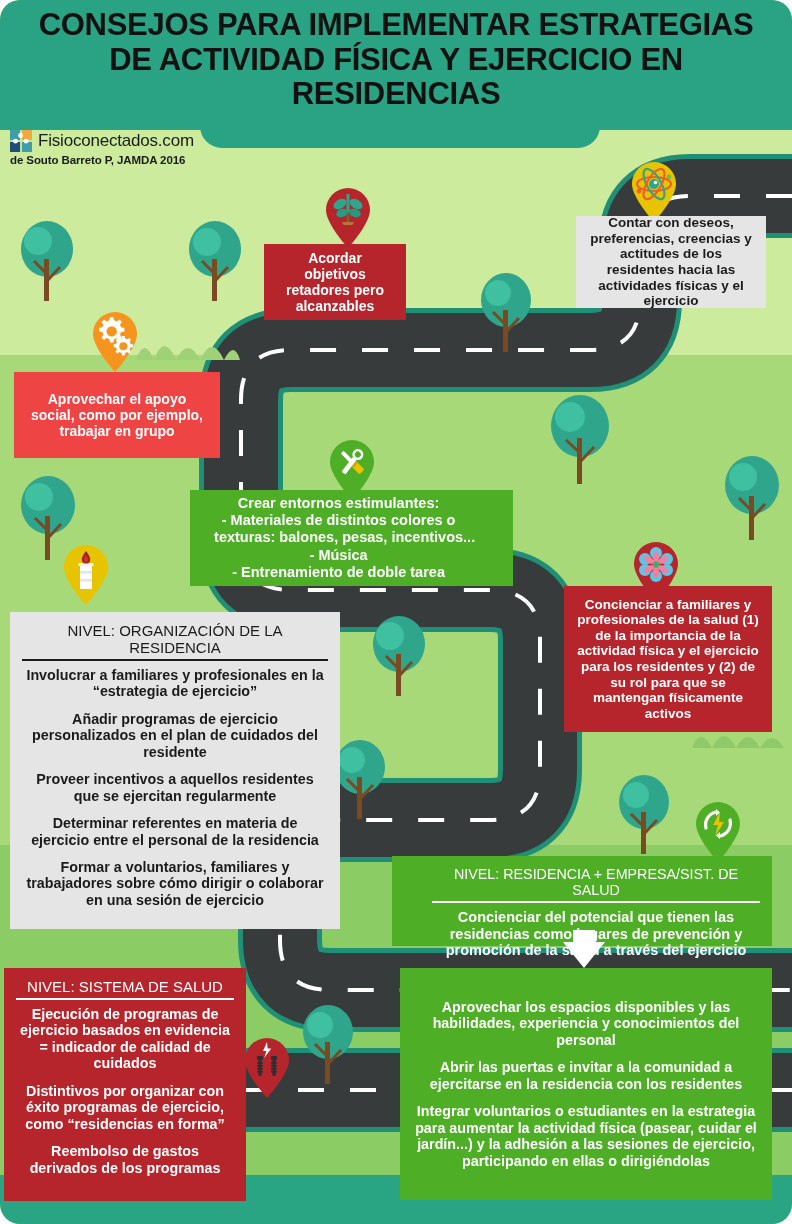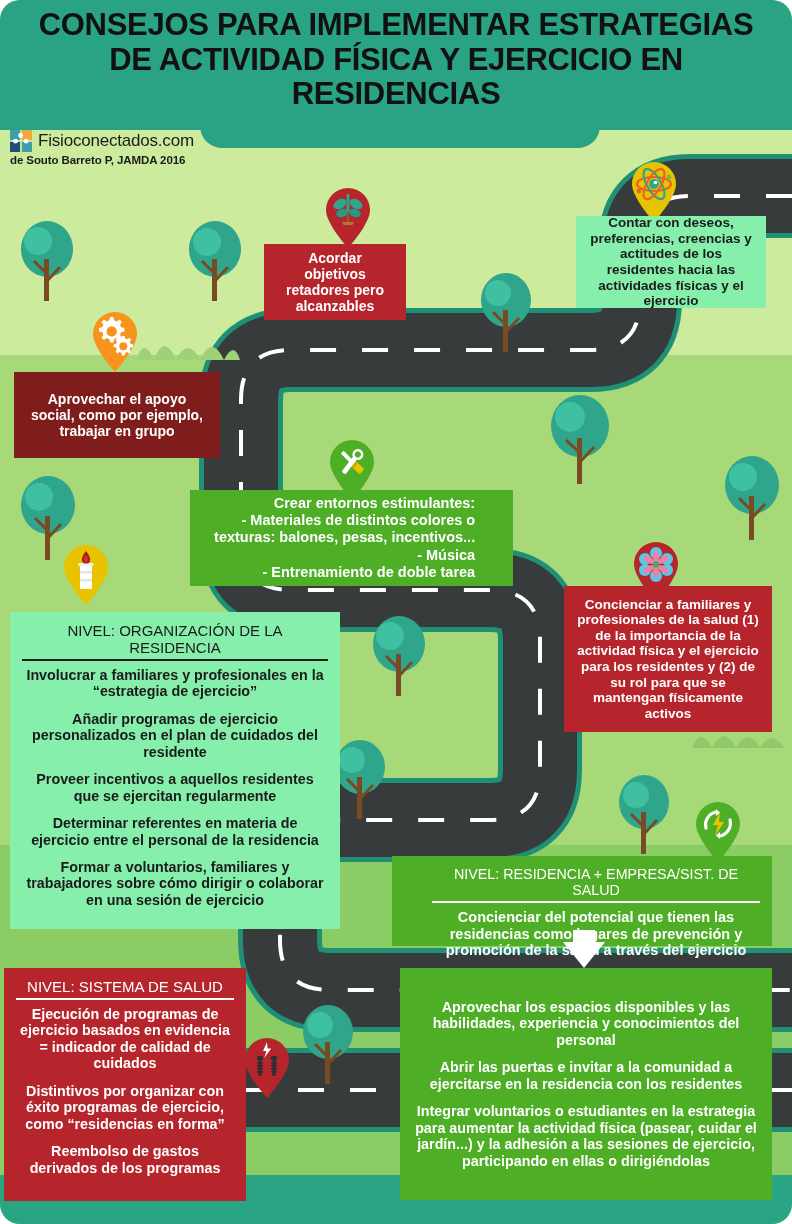--- a/index.html
+++ b/index.html
@@ -49,26 +49,26 @@
   .pin svg{width:100%;height:100%;display:block;}
 
   
   .box{position:absolute;box-sizing:border-box;padding:10px 12px;}
   .box p{margin:0;}
   .box .hdr{
     font-weight:normal;text-align:center;border-bottom:2px solid currentColor;
     padding-bottom:3px;margin-bottom:6px;
   }
   .ctext{text-align:center;font-weight:bold;line-height:1.15;}
-  .ltext{text-align:right;font-weight:bold;line-height:1.2;}
+  .ltext{text-align:center;font-weight:bold;line-height:1.2;}
   .gap{height:11px;}
 
   .b-red   {background:#b5252b;color:#fff;}
-  .b-yellow{background:#86efac;color:#1b1b1b;}
-  .b-orange{background:#7f1d1d;color:#fff;}
+  .b-yellow{background:#e5e5e5;color:#1b1b1b;}
+  .b-orange{background:#ef4444;color:#fff;}
   .b-green {background:#4eaf26;color:#fff;}
 
   
   #box-objetivos {left:264px;top:244px;width:142px;height:76px;display:flex;align-items:center;justify-content:center;font-size:14px;}
   #box-deseos    {left:576px;top:216px;width:190px;height:92px;display:flex;align-items:center;justify-content:center;font-size:13.5px;}
   #box-apoyo     {left:14px; top:372px;width:206px;height:86px;display:flex;align-items:center;justify-content:center;font-size:14px;}
   #box-entornos  {left:190px;top:490px;width:323px;height:96px;display:flex;align-items:center;font-size:14.5px;}
   #box-concienciar{left:564px;top:586px;width:208px;height:146px;display:flex;align-items:center;justify-content:center;font-size:13.5px;}
   #box-organizacion{left:10px;top:612px;width:330px;height:317px;font-size:14.3px;}
   #box-sistema   {left:4px;  top:968px;width:242px;height:233px;font-size:14.3px;}

